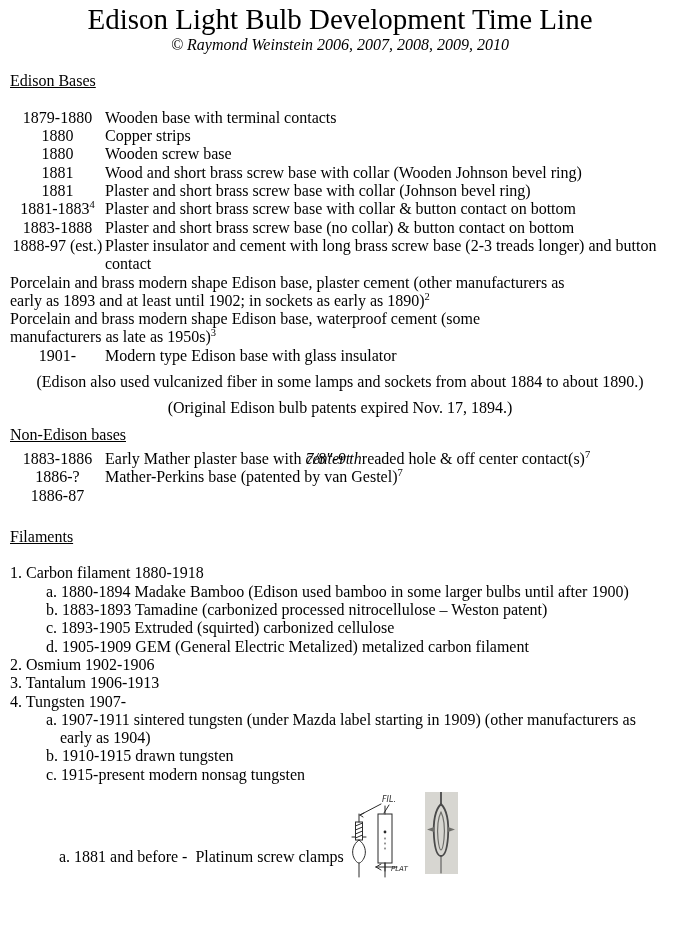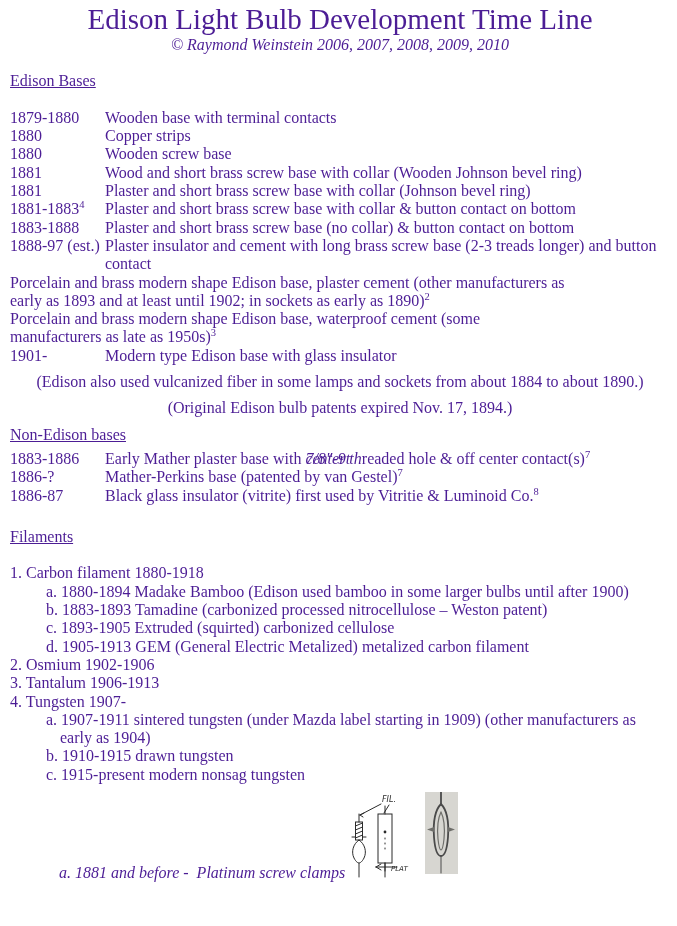--- a/index.html
+++ b/index.html
@@ -1,45 +1,45 @@
 <!DOCTYPE html>
 <html><head>
 <meta charset="utf-8">
 <style>
   html,body { margin:0; padding:0; background:#ffffff; }
   .page {
     width:677px; height:926px; box-sizing:border-box;
-    background:#ffffff; color:#4c1d95;
+    background:#ffffff; color:#000000;
     font-family:"Liberation Serif", serif;
     font-size:16px; line-height:18.3px;
     padding:2px 7px 0 10px;
     position:relative; overflow:hidden;
   }
   .title {
     font-size:29px; line-height:34px; font-weight:normal;
     text-align:center; margin:0;
   }
   .subtitle { text-align:center; margin:0;font-style:italic; }
   .heading { text-decoration:underline; margin:0; display:inline-block; }
   .hwrap { margin:0; }
   .hwrap.edison   { margin-top:18px;  margin-bottom:18.3px; }
   .hwrap.nonedison{ margin-top:8px;  margin-bottom:6px; }
   .hwrap.fil      { margin-top:23px;  margin-bottom:18.3px; }
   .hwrap.attach-h { margin-top:22px;  margin-bottom:0; }
   .trow { display:flex; }
-  .tdate { width:95px; flex:none; }
+  .tdate { width:95px; flex:none;text-align:center; }
   .tdesc { width:557px; }
   sup { font-size:10.5px; line-height:0; }
   .overlap { position:relative; display:inline-block; white-space:nowrap;font-style:italic; }
   .overlap .over { position:absolute; left:0; top:0; }
   .note { margin:8px;text-align:center; }
   .flist-item { margin:0; }
   .fsub { margin-left:36px; padding-left:14px; text-indent:-14px; width:600px; }
   .attach { position:relative; height:103px; }
-  .attach-text { position:absolute; left:49px; top:80px; white-space:pre-wrap;font-style:italic; }
+  .attach-text { position:absolute; left:49px; top:64px; white-space:pre-wrap; }
   .diagram { position:absolute; left:335px; top:8px; }
   .photo   { position:absolute; left:415px; top:8px; }
   .sketch-label { font-family:"DejaVu Sans", sans-serif; font-style:italic; fill:#2b2b2b; }
 </style>
 </head>
 <body>
 
 <div class="page">
 
   <h1 class="title">Edison Light Bulb Development Time Line</h1>
@@ -101,32 +101,31 @@
     <div class="trow">
       <span class="tdate">1883-1886</span>
       <span class="tdesc"><span>Early Mather plaster base with </span><span class="overlap"><span class="under">center th</span><span class="over">7/8"-9t</span></span><span>readed hole &amp; off center contact(s)</span><sup>7</sup></span>
     </div>
     <div class="trow">
       <span class="tdate">1886-?</span>
       <span class="tdesc"><span>Mather-Perkins base (patented by van Gestel)</span><sup>7</sup></span>
     </div>
     <div class="trow">
       <span class="tdate">1886-87</span>
-      <span class="tdesc"><span>Black glass insulator (vitrite) first used by Vitritie &amp; Luminoid Co.</span><sup>8</sup></span>
     </div>
   </div>
 
   <div class="hwrap fil"><span class="heading">Filaments</span></div>
 
   <div>
     <div class="flist-item">1. Carbon filament 1880-1918</div>
     <div class="fsub">a. 1880-1894 Madake Bamboo (Edison used bamboo in some larger bulbs until after 1900)</div>
     <div class="fsub">b. 1883-1893 Tamadine (carbonized processed nitrocellulose – Weston patent)</div>
     <div class="fsub">c. 1893-1905 Extruded (squirted) carbonized cellulose</div>
-    <div class="fsub">d. 1905-1913 GEM (General Electric Metalized) metalized carbon filament</div>
+    <div class="fsub">d. 1905-1909 GEM (General Electric Metalized) metalized carbon filament</div>
     <div class="flist-item">2. Osmium 1902-1906</div>
     <div class="flist-item">3. Tantalum 1906-1913</div>
     <div class="flist-item">4. Tungsten 1907-</div>
     <div class="fsub">a. 1907-1911 sintered tungsten (under Mazda label starting in 1909) (other manufacturers as early as 1904)</div>
     <div class="fsub">b. 1910-1915 drawn tungsten</div>
     <div class="fsub">c. 1915-present modern nonsag tungsten</div>
   </div>
 
 
   <div class="attach">

